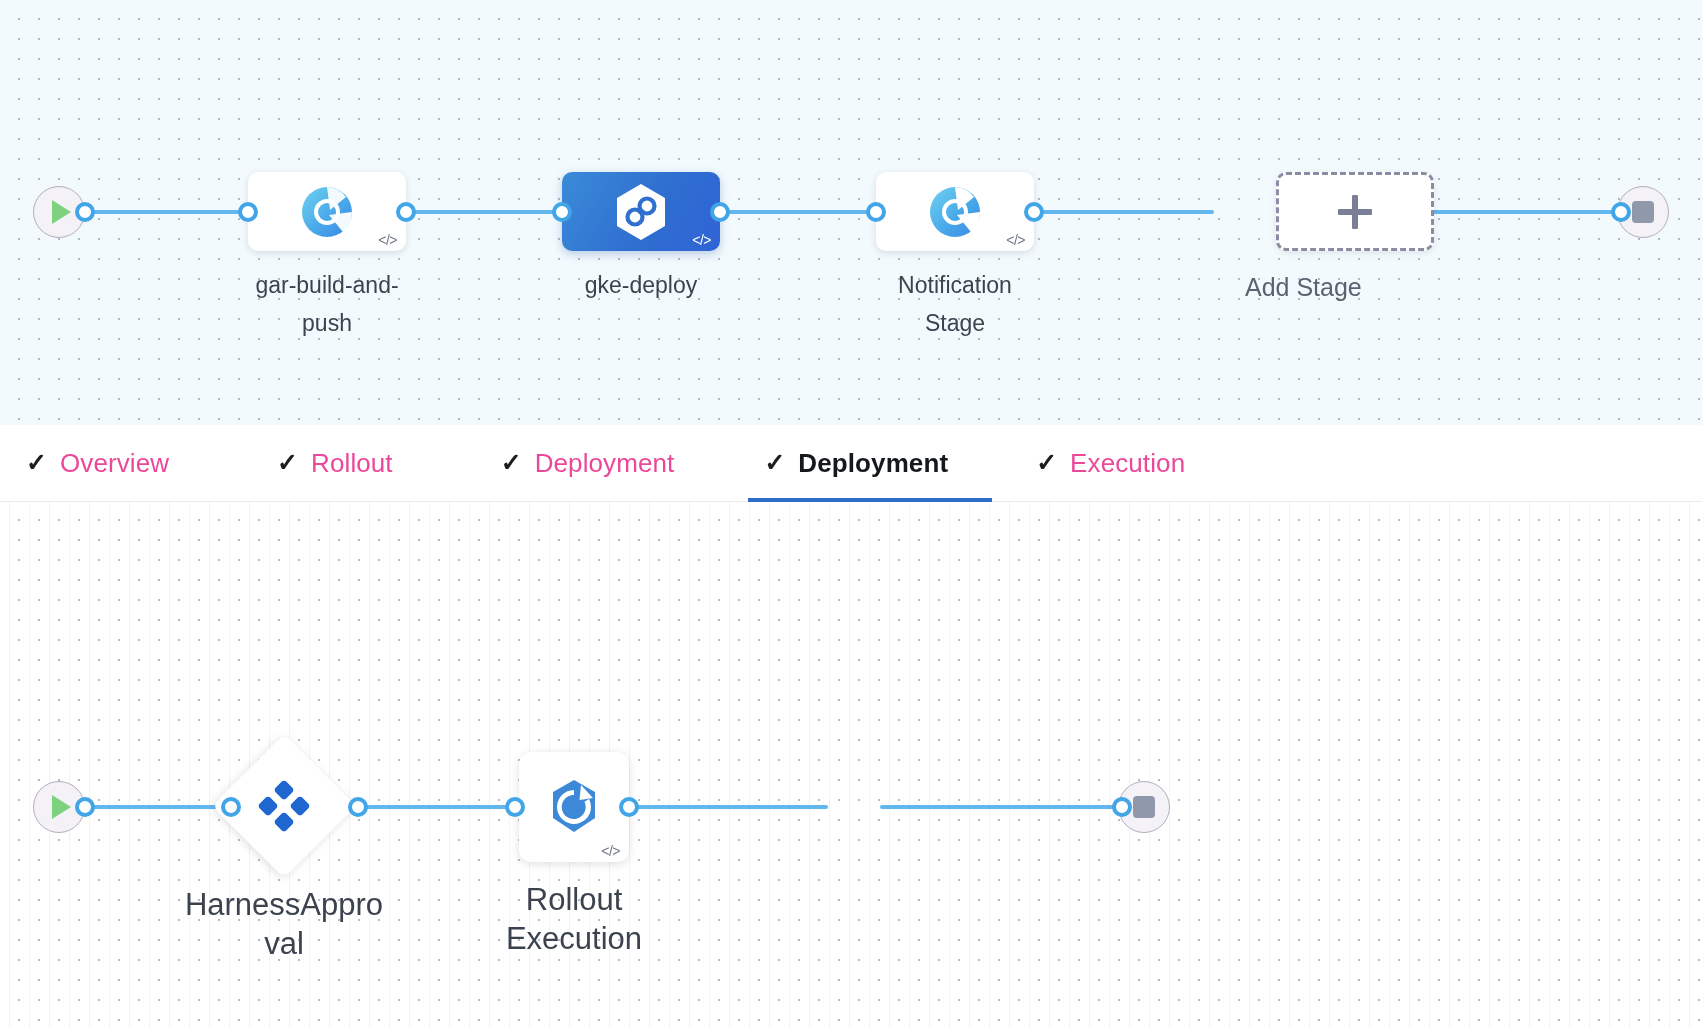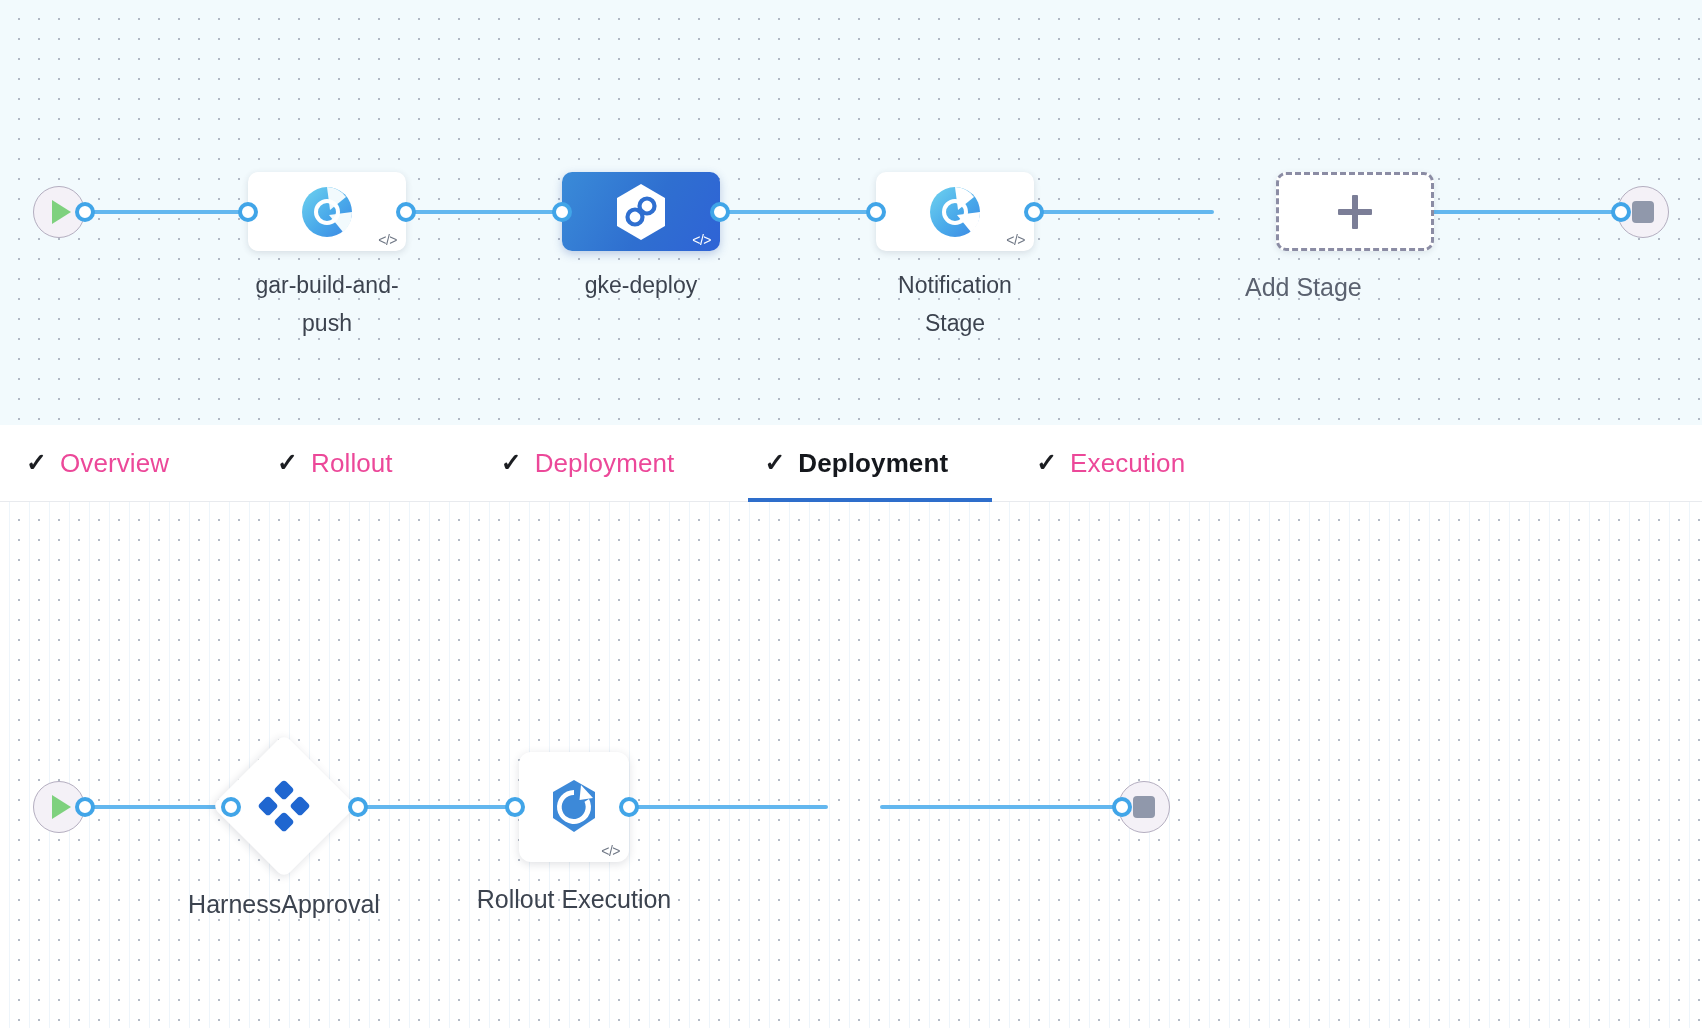--- a/index.html
+++ b/index.html
@@ -263,21 +263,21 @@
   }
   .step-diamond > .icon-holder { transform: rotate(-45deg); }
 
   .step-label {
     position: absolute;
     top: 128px;
     left: 50%;
     transform: translateX(-50%);
     width: 200px;
     text-align: center;
-    font-size: 25px;
+    font-size: 31px;
     line-height: 39px;
     color: #3c434f;
     overflow-wrap: anywhere;
   }
   .step-label.diamond-label { top: 130px; width: 210px; }
 
   .icon-holder { display: flex; align-items: center; justify-content: center; }
 </style>
 </head>
 <body>

